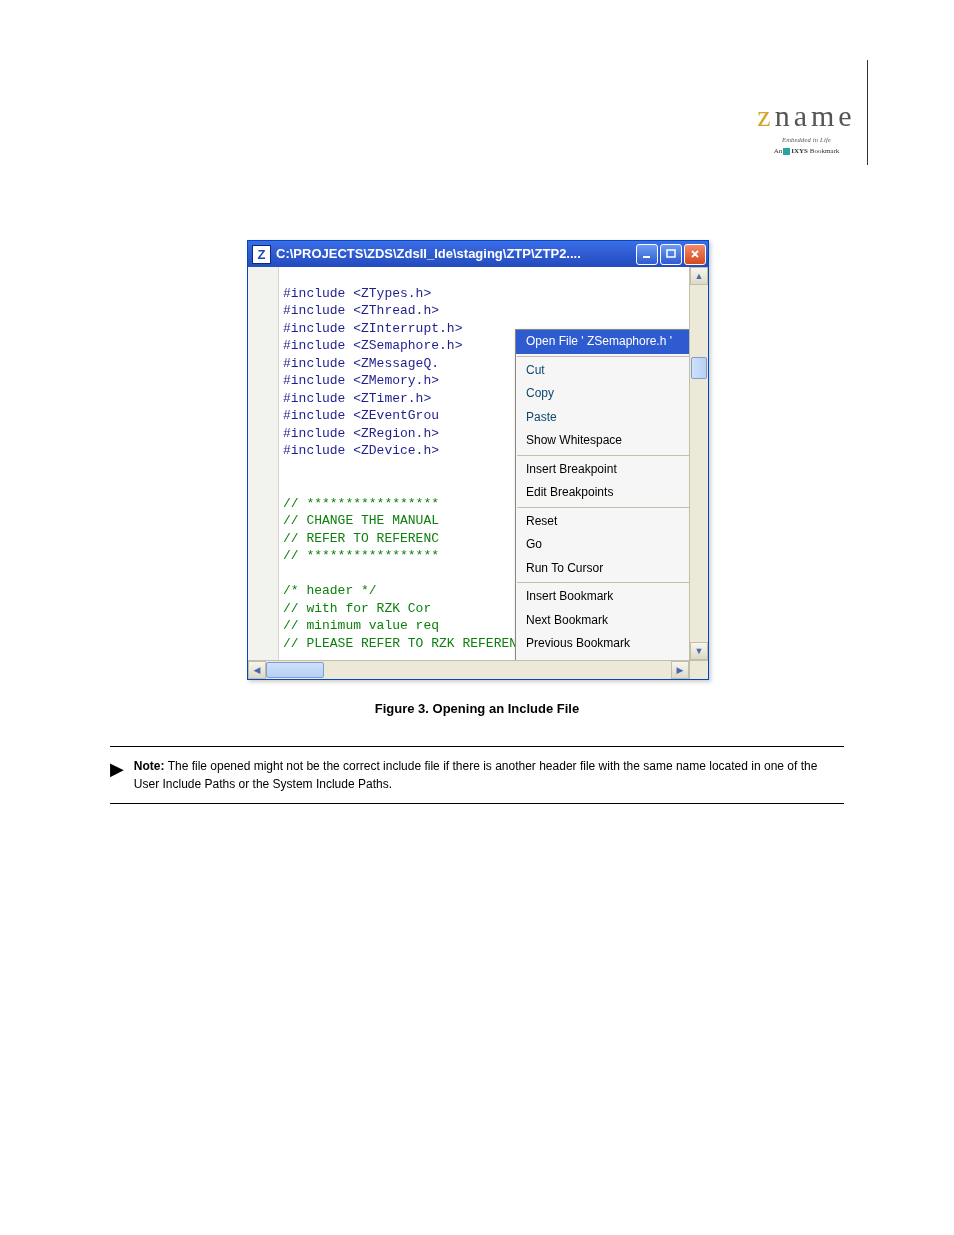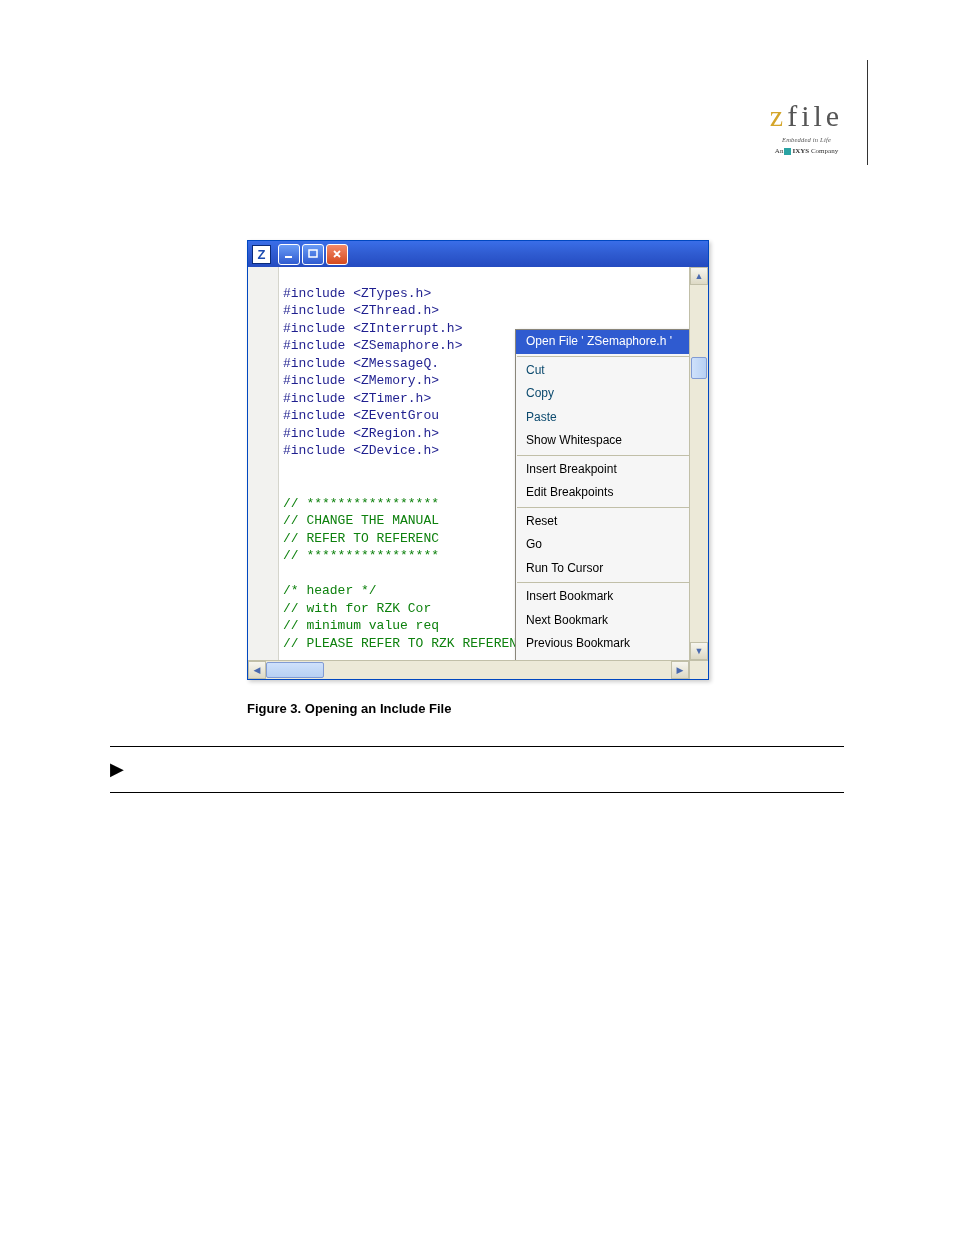--- a/index.html
+++ b/index.html
@@ -63,20 +63,21 @@
     height: 105px;
     background: #333;
   }
   .content {
     position: absolute;
     top: 180px;
     left: 110px;
     right: 110px;
   }
   .fig-caption {
+    text-align: center;
     font-size: 13px;
     font-weight: bold;
     margin: 20px 0 0 0;
   }
   .note-block {
     border-top: 1px solid #000;
     border-bottom: 1px solid #000;
     margin-top: 28px;
     padding: 10px 0 10px 0;
     display: flex;
@@ -231,33 +232,34 @@
   .code-filler { letter-spacing: 0; }
 </style>
 </head>
 <body>
 
 <div class="page">
   <div class="right-rule"></div>
   <div class="logo-area">
     <div class="logo-main">
       <span class="z">z</span>
-        <span>file</span>
+        <span>name</span>
     </div>
     <div class="logo-sub1">Embedded in Life</div>
     <div class="logo-sub2">
-      <span>An</span><span class="box"></span><span class="ixys">IXYS</span> <span>Company</span>
+      <span>An</span><span class="box"></span><span class="ixys">IXYS</span> <span>Bookmark</span>
     </div>
   </div>
 
   <div class="content">
     <div class="figure">
       <div class="window">
         <div class="titlebar">
           <span class="app-icon">Z</span>
+          <span class="title-text">C:\PROJECTS\ZDS\ZdsII_Ide\staging\ZTP\ZTP2....</span>
           <span class="winbtn min">
             <svg width="10" height="10" viewBox="0 0 10 10">
                 <rect x="1" y="7" width="7" height="2" fill="#fff"></rect>
               </svg>
           </span>
           <span class="winbtn max">
             <svg width="10" height="10" viewBox="0 0 10 10">
                 <rect x="1" y="1" width="8" height="7" fill="none" stroke="#fff" stroke-width="1.5"></rect>
               </svg>
           </span>
@@ -311,15 +313,18 @@
             <div class="sbtn">▶</div>
             <div style="width:18px;background:#ece9d8;border-left:1px solid #c1bfa8;"></div>
           </div>
         </div>
       </div>
       <div class="fig-caption">Figure 3. Opening an Include File</div>
     </div>
 
     <div class="note-block">
       <span class="note-arrow">▶</span>
+      <div class="note-text">
+        <b>Note:</b><span> The file opened might not be the correct include file if there is another header file with the same name located in one of the User Include Paths or the System Include Paths.</span>
+      </div>
     </div>
   </div>
 </div>
 
 </body></html>

